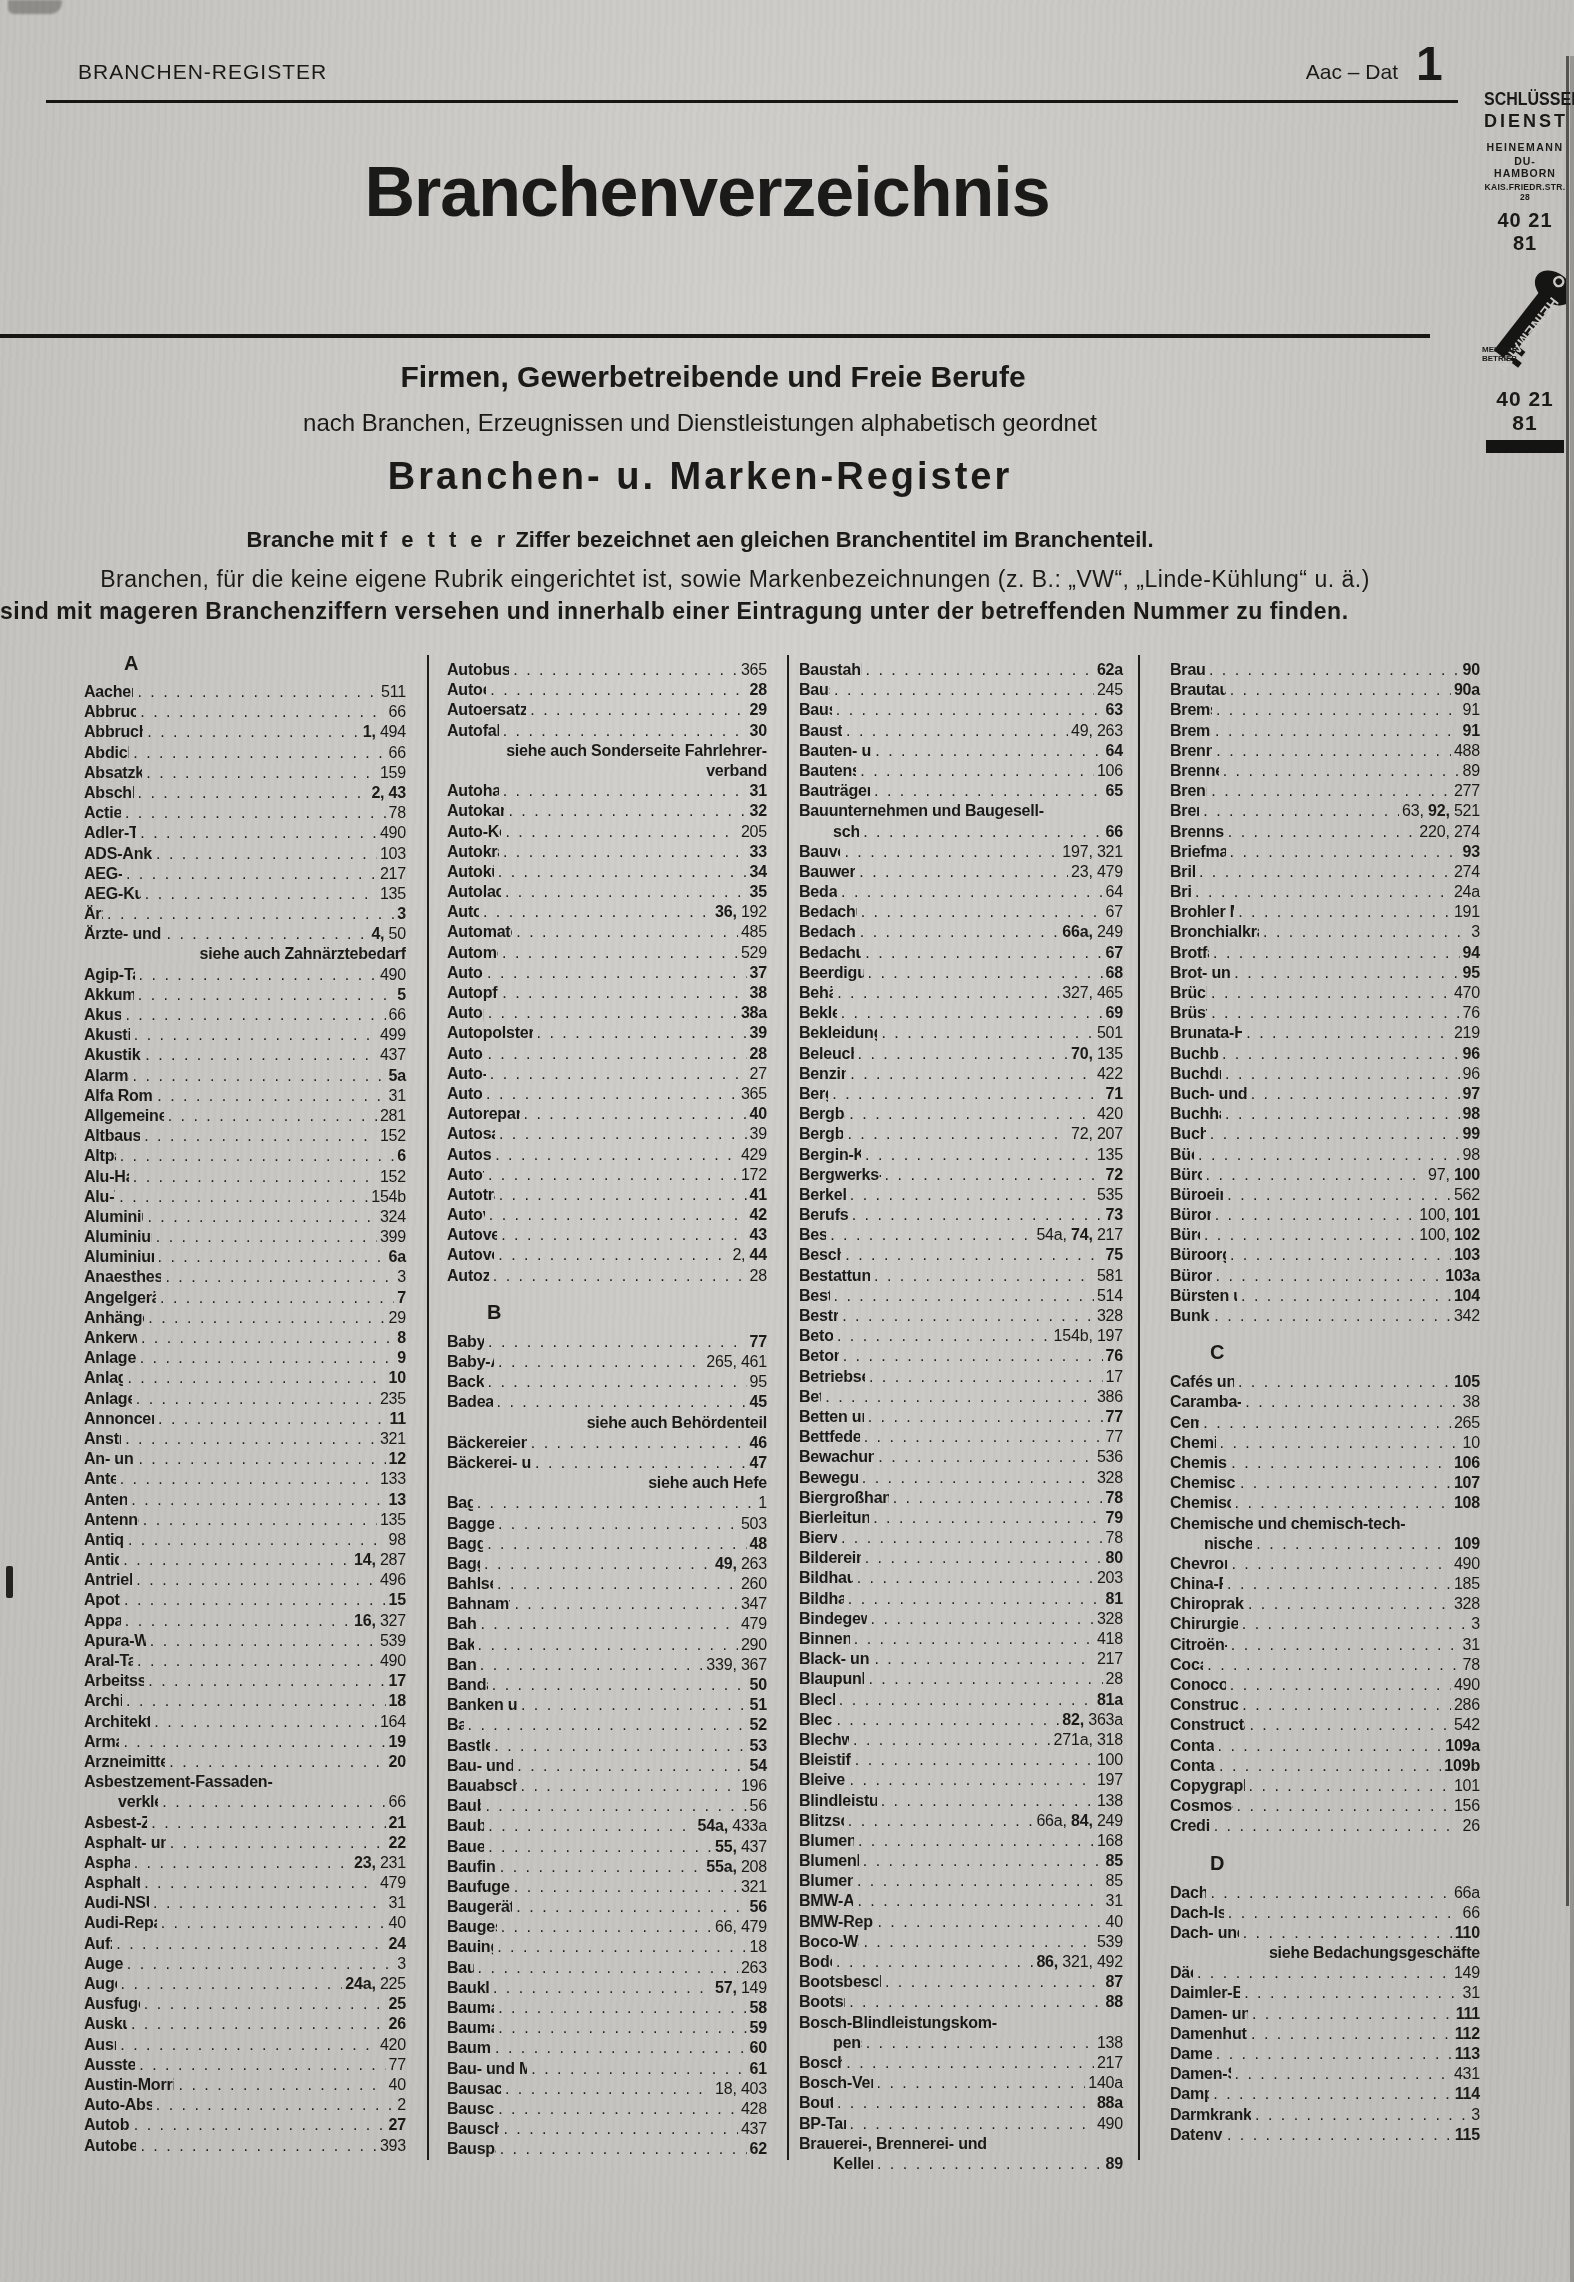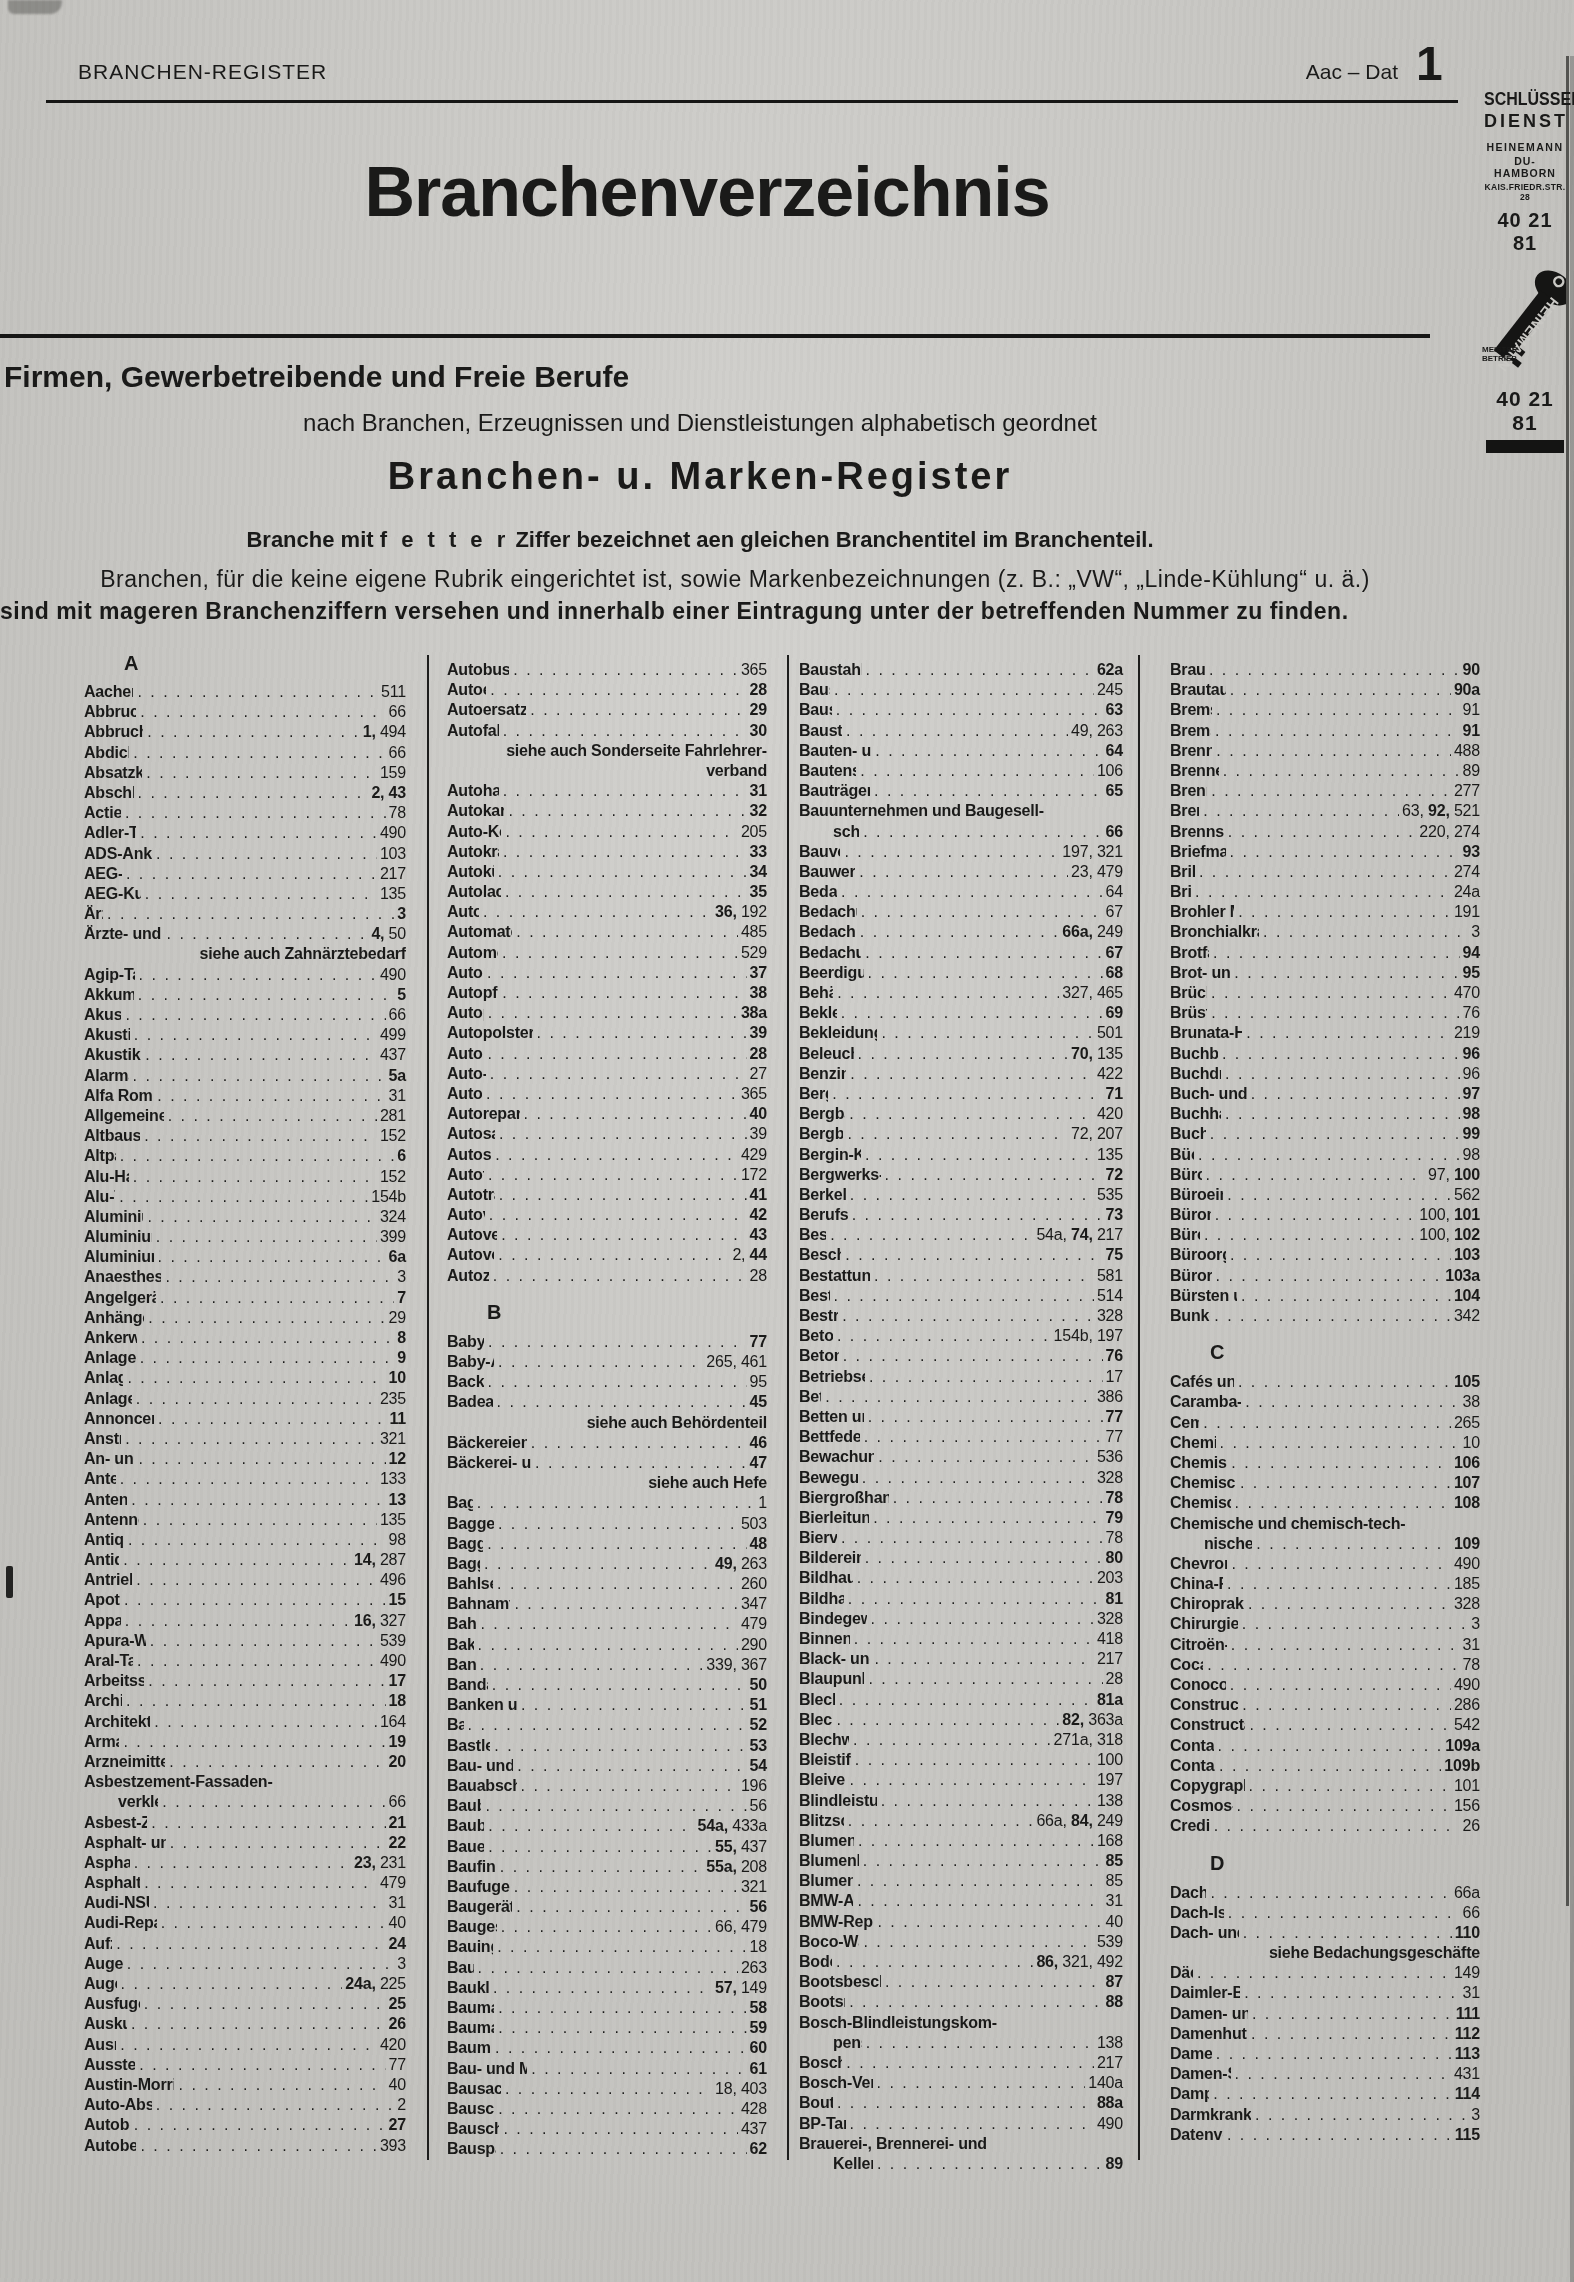--- a/index.html
+++ b/index.html
@@ -14,21 +14,21 @@
   }
   .abs{position:absolute;}
   
   .hdr-left{left:78px;top:60px;font-size:21px;letter-spacing:1px;font-weight:400;}
   .hdr-range{left:1200px;top:60px;width:198px;text-align:right;font-size:21px;font-weight:400;}
   .hdr-page{left:1416px;top:36px;font-size:48px;font-weight:700;}
   .hdr-rule{left:46px;top:100px;width:1412px;height:3px;background:#161615;}
   
   .title{left:0;top:152px;width:1400px;text-align:center;font-size:70px;font-weight:700;letter-spacing:-1px;padding-left:7px;}
   .title-rule{left:0;top:334px;width:1430px;height:4px;background:#161615;}
-  .sub1{left:4px;top:360px;width:1400px;font-size:30px;font-weight:700;}
+  .sub1{left:13px;top:360px;width:1400px;text-align:center;font-size:30px;font-weight:700;}
   .sub2{left:0;top:409px;width:1400px;text-align:center;font-size:24px;font-weight:400;}
   .reg-head{left:0;top:455px;width:1400px;text-align:center;font-size:38px;font-weight:700;letter-spacing:3px;}
   .note1{left:0;top:527px;width:1400px;text-align:center;font-size:22px;font-weight:700;}
   .note1 .sp{letter-spacing:4px;}
   .note2{left:0;top:566px;width:1470px;text-align:center;font-size:23px;font-weight:400;letter-spacing:.5px;}
   .note3{left:0;top:598px;width:1470px;text-align:left;font-size:23px;font-weight:700;letter-spacing:.5px;}
   
   .idx-col{position:absolute;font-size:16px;font-weight:700;letter-spacing:-.2px;}
   .col1{left:84px;top:652px;width:322px;}
   .col2{left:447px;top:660px;width:320px;}

